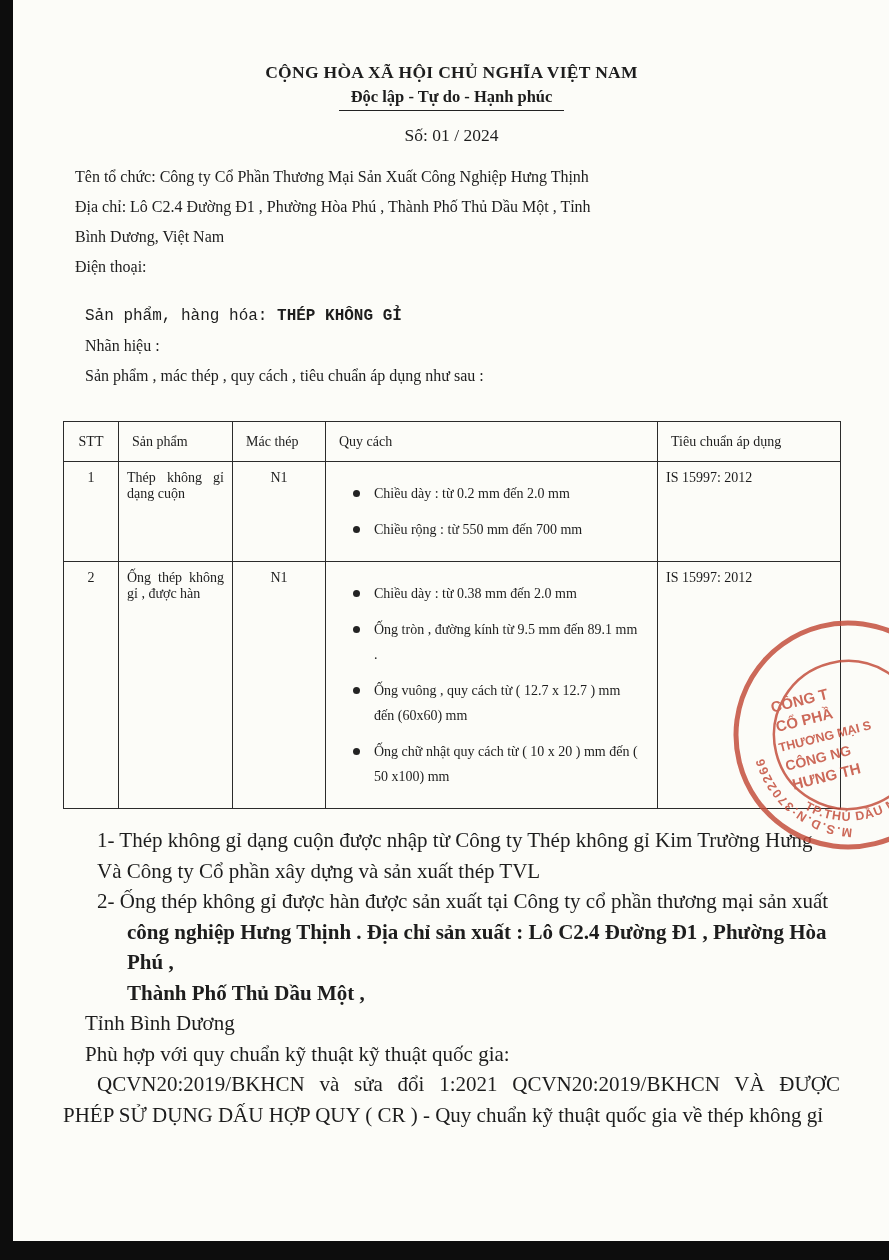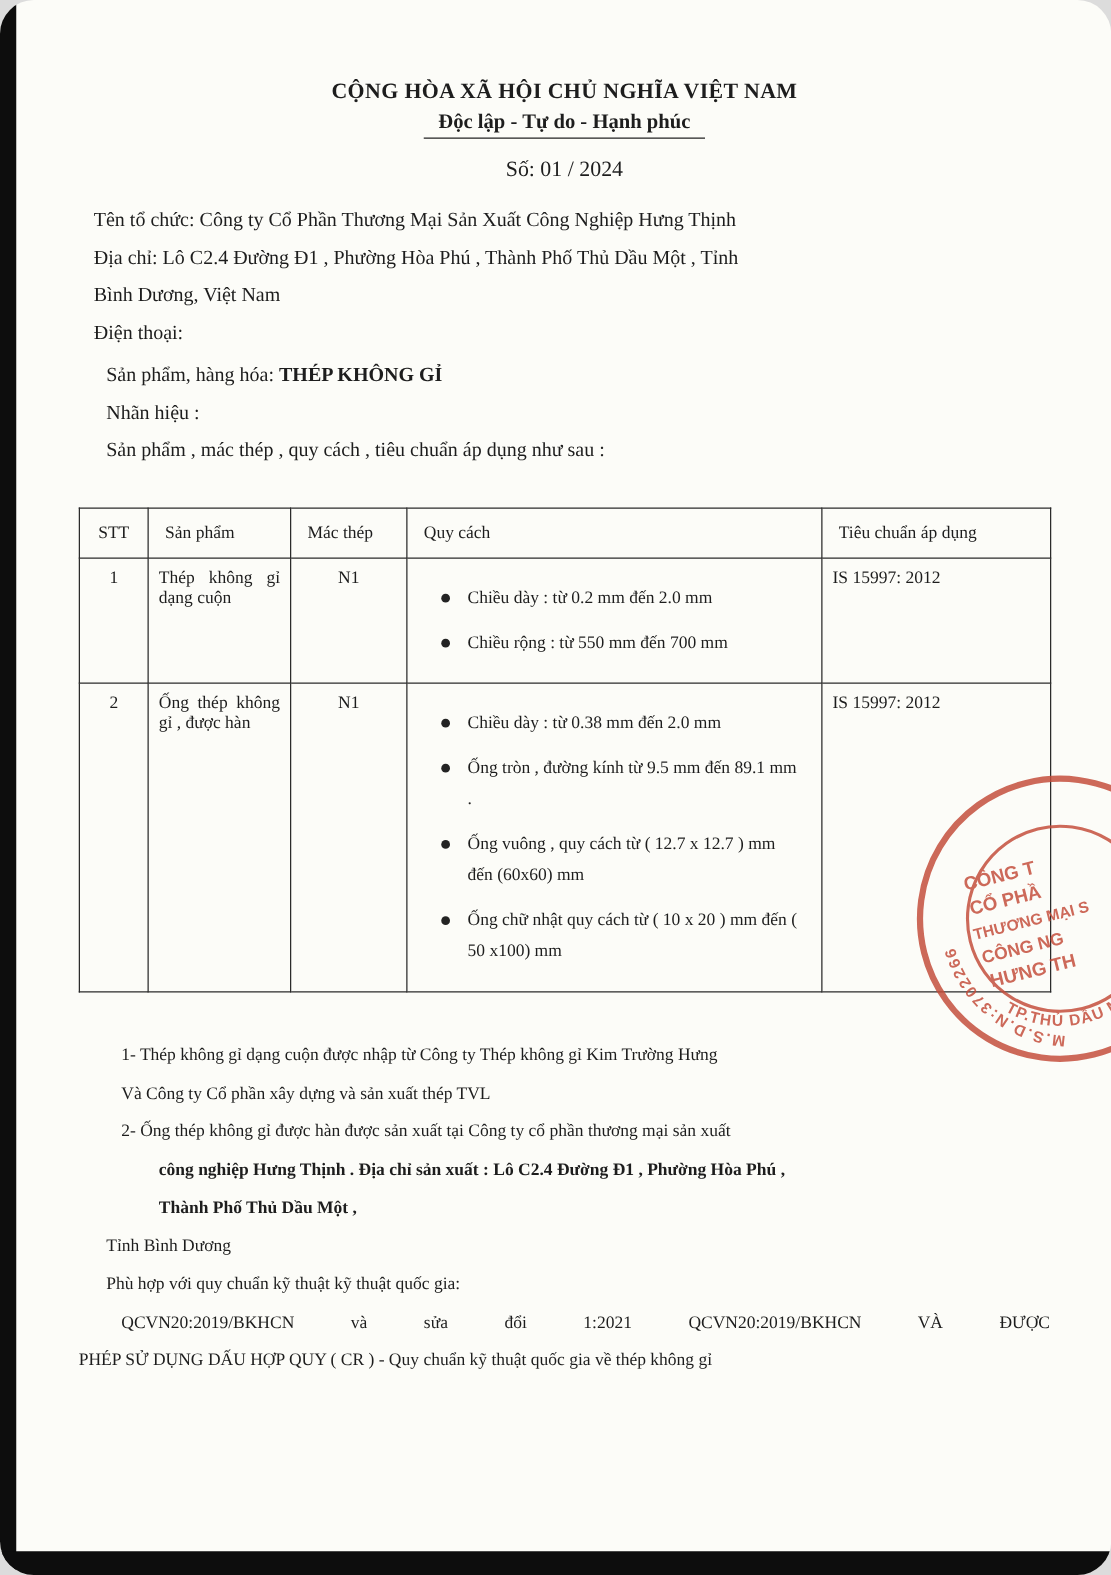--- a/index.html
+++ b/index.html
@@ -1,39 +1,39 @@
 <!DOCTYPE html>
 <html><head>
 <meta charset="utf-8">
 <style>
   * { margin:0; padding:0; box-sizing:border-box; }
   html,body { background:#dcdcdc; }
   .page {
     position:relative; width:889px; height:1260px; margin:0 auto;
     background:#fcfcf8; overflow:hidden;
-    font-family:"Liberation Serif","DejaVu Serif",serif; color:#1d1d1d;border-radius:27px;
+    font-family:"Liberation Serif","DejaVu Serif",serif; color:#1d1d1d;
   }
   .edge-left  { position:absolute; left:0; top:0; width:13px; height:1260px; background:#0d0d0d; }
   .edge-bottom{ position:absolute; left:0; bottom:0; width:889px; height:19px; background:#0d0d0d; }
 
   .content { position:absolute; left:63px; top:60px; width:777px; }
   .center { text-align:center; }
 
   .national { font-size:17.5px; font-weight:bold; letter-spacing:.3px; line-height:24px; }
   .motto { display:inline-block; margin-top:3px; font-size:16.5px; font-weight:bold;
            border-bottom:1.6px solid #222; padding:0 12px 3px; }
   .doc-title { margin-top:34px; font-family:"Liberation Sans","DejaVu Sans",sans-serif;
                font-size:21.5px; font-weight:bold; letter-spacing:.4px; }
   .doc-no { margin-top:14px; font-size:17.5px; }
 
   .info { margin-top:16px; }
   .para { font-size:16px; line-height:30px; }
   .ind-a { padding-left:12px; }
   .ind-b { padding-left:22px; }
-  .gap-top { margin-top:4px; }
+  .gap-top { margin-top:19px;font-family:Liberation Mono, monospace; }
   .bold { font-weight:bold; }
 
   table.spec-table { margin-top:30px; width:777px; border-collapse:collapse;
                      table-layout:fixed; font-size:14px; }
   .spec-table col.c-stt { width:55px; } .spec-table col.c-sp { width:114px; }
   .spec-table col.c-mt { width:93px; }  .spec-table col.c-qc { width:332px; }
   .spec-table col.c-tc { width:183px; }
   .spec-table th, .spec-table td { border:1.4px solid #2b2b2b; padding:8px 8px; }
   .spec-table thead tr { height:40px; }
   .spec-table th { font-weight:normal; text-align:left; vertical-align:middle; padding-left:13px; }
@@ -42,21 +42,21 @@
   tr.row-1 { height:96px; } tr.row-2 { height:238px; }
   .td-stt { text-align:center; padding-top:10px; }
   .td-sp  { text-align:justify; padding:10px 11px; }
   .td-mt  { text-align:center; padding-top:10px; }
   .td-tc  { padding:10px 8px 10px 11px; }
   ul.qc-list { list-style:none; margin:2px 0 0 0; padding:0 8px 0 40px; }
   .qc-list li { position:relative; margin:11px 0; line-height:25px; }
   .qc-list li::before { content:""; position:absolute; left:-21px; top:9px;
                         width:7px; height:7px; border-radius:50%; background:#232323; }
 
-  .notes { margin-top:36px; font-size:14px; line-height:30.5px; }
+  .notes { margin-top:16px; font-size:21px; line-height:30.5px; }
   .nl-1    { padding-left:34px; }
   .nl-cont { padding-left:64px;font-weight:bold; }
   .nl-flush{ padding-left:22px; }
   .nl-just { padding-left:34px; text-align:justify; text-align-last:justify; }
   .nl-zero { padding-left:0; }
 
   .stamp { position:absolute; left:728px; top:615px; opacity:.84;
            transform:rotate(-14deg); }
   .stamp text { font-family:"Liberation Sans","DejaVu Sans",sans-serif; font-weight:bold; }
 </style>

